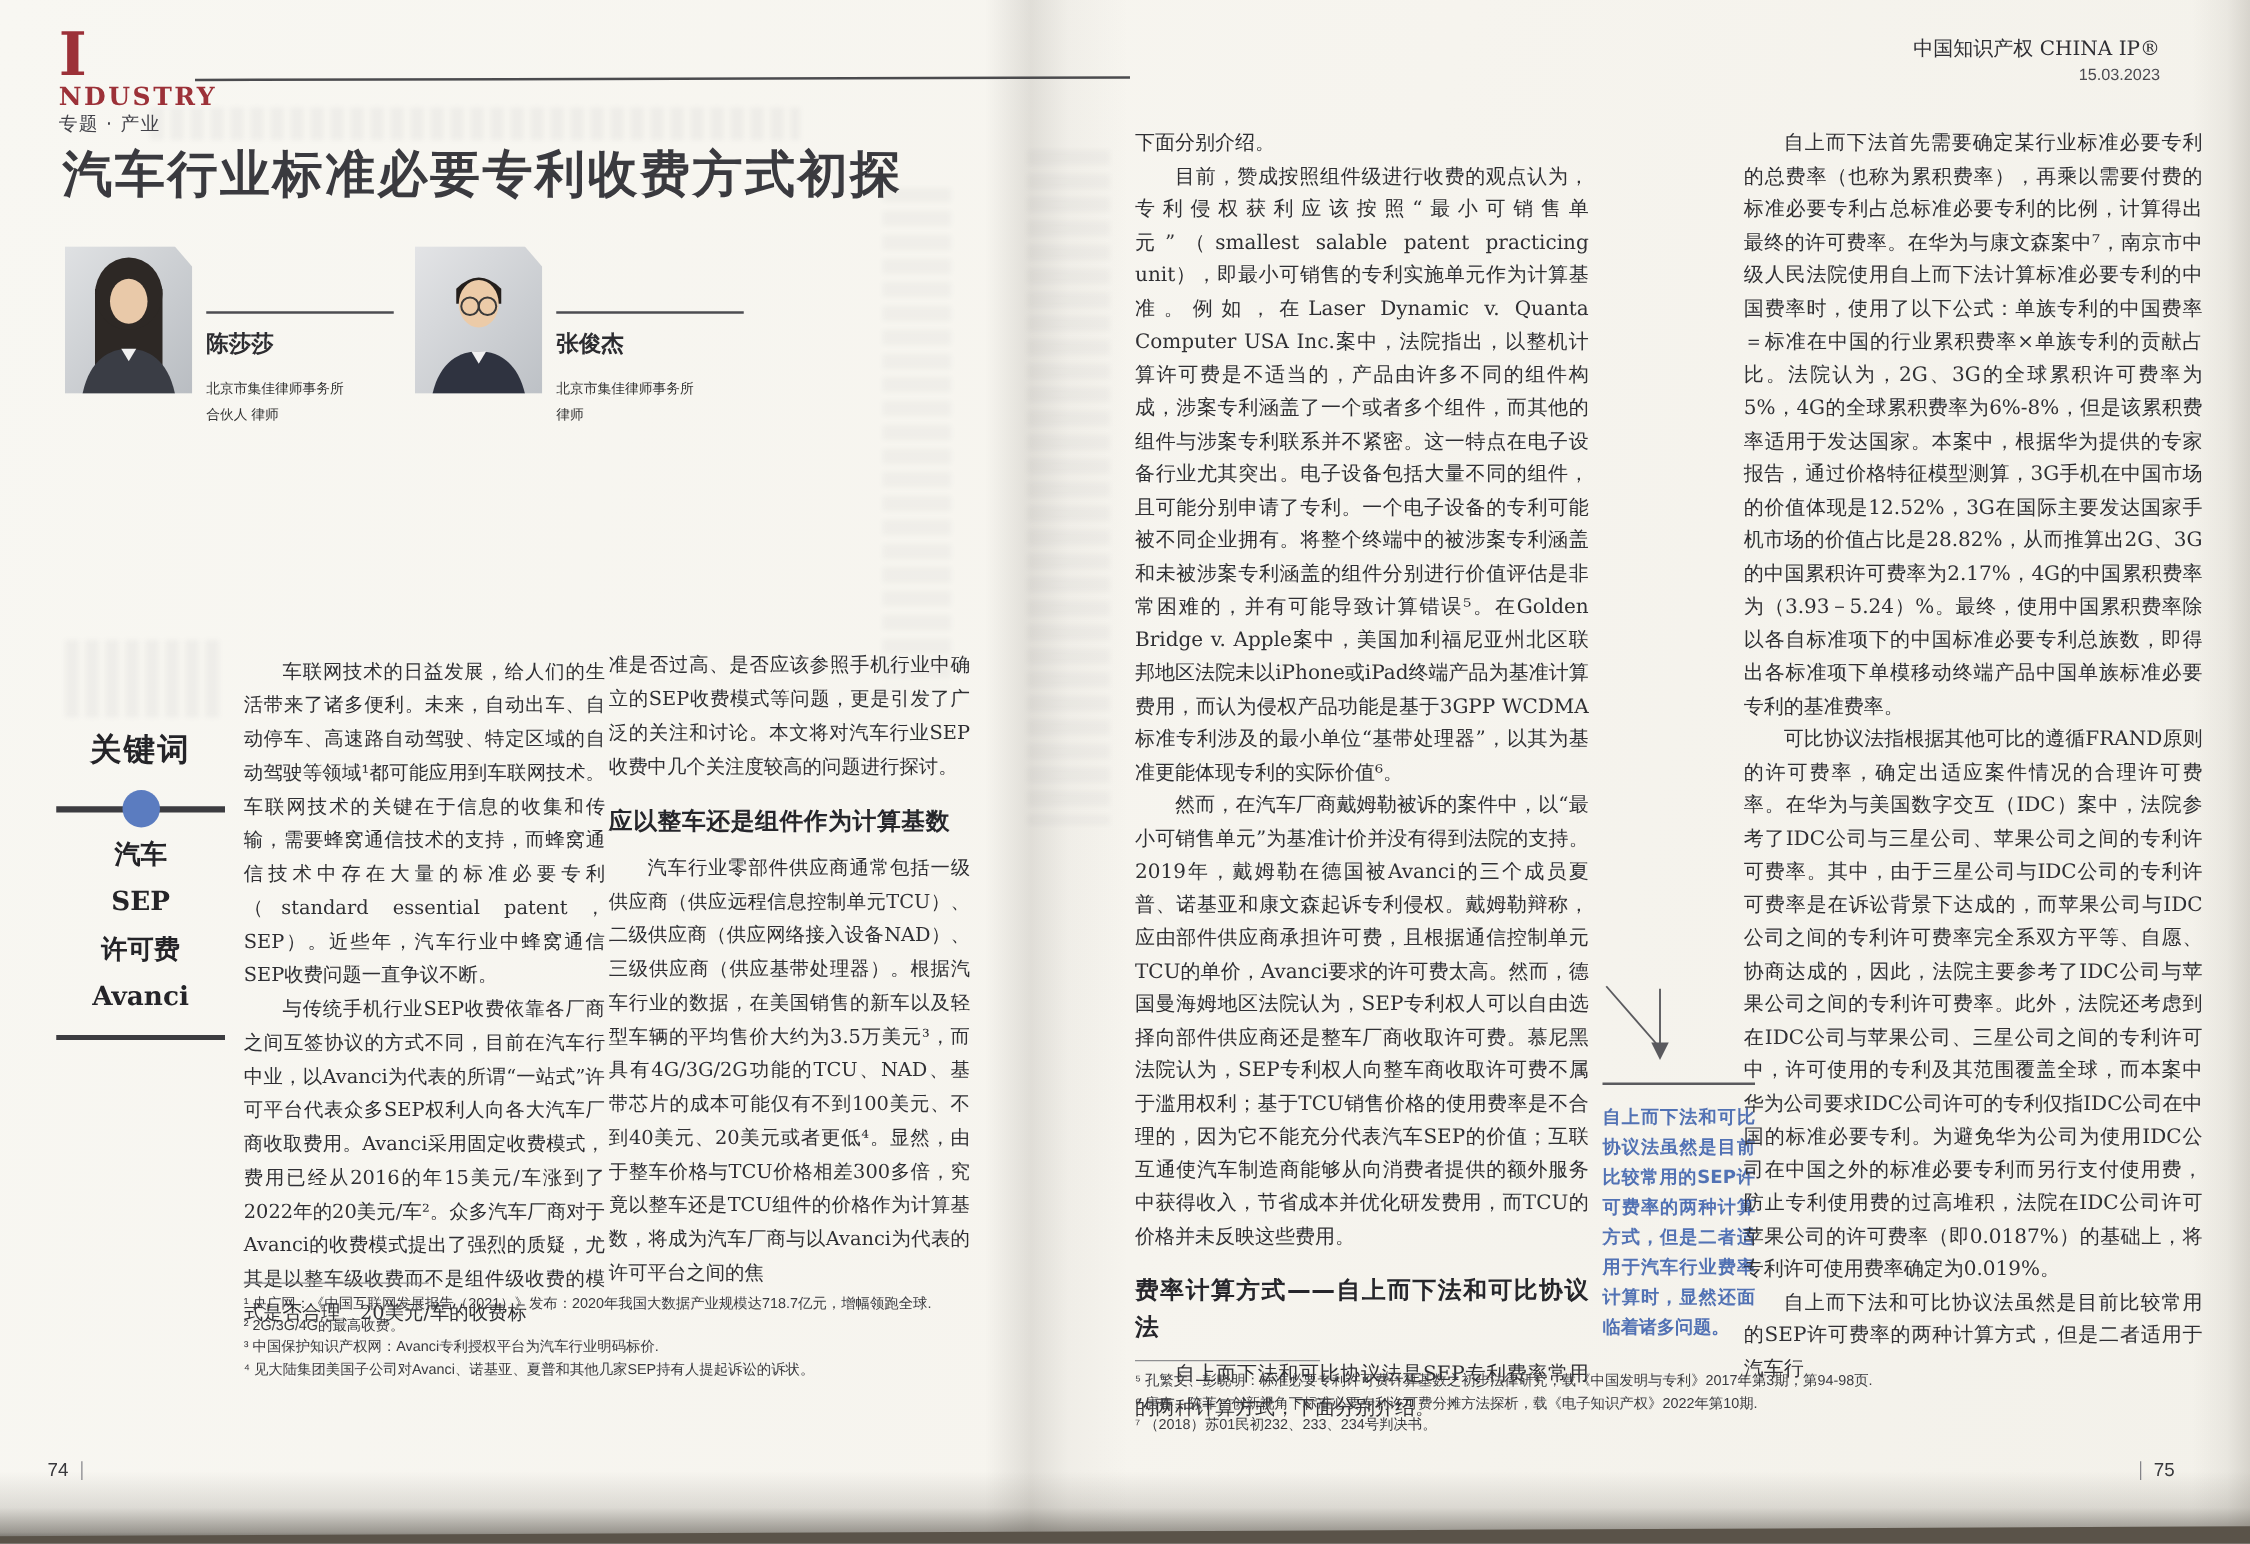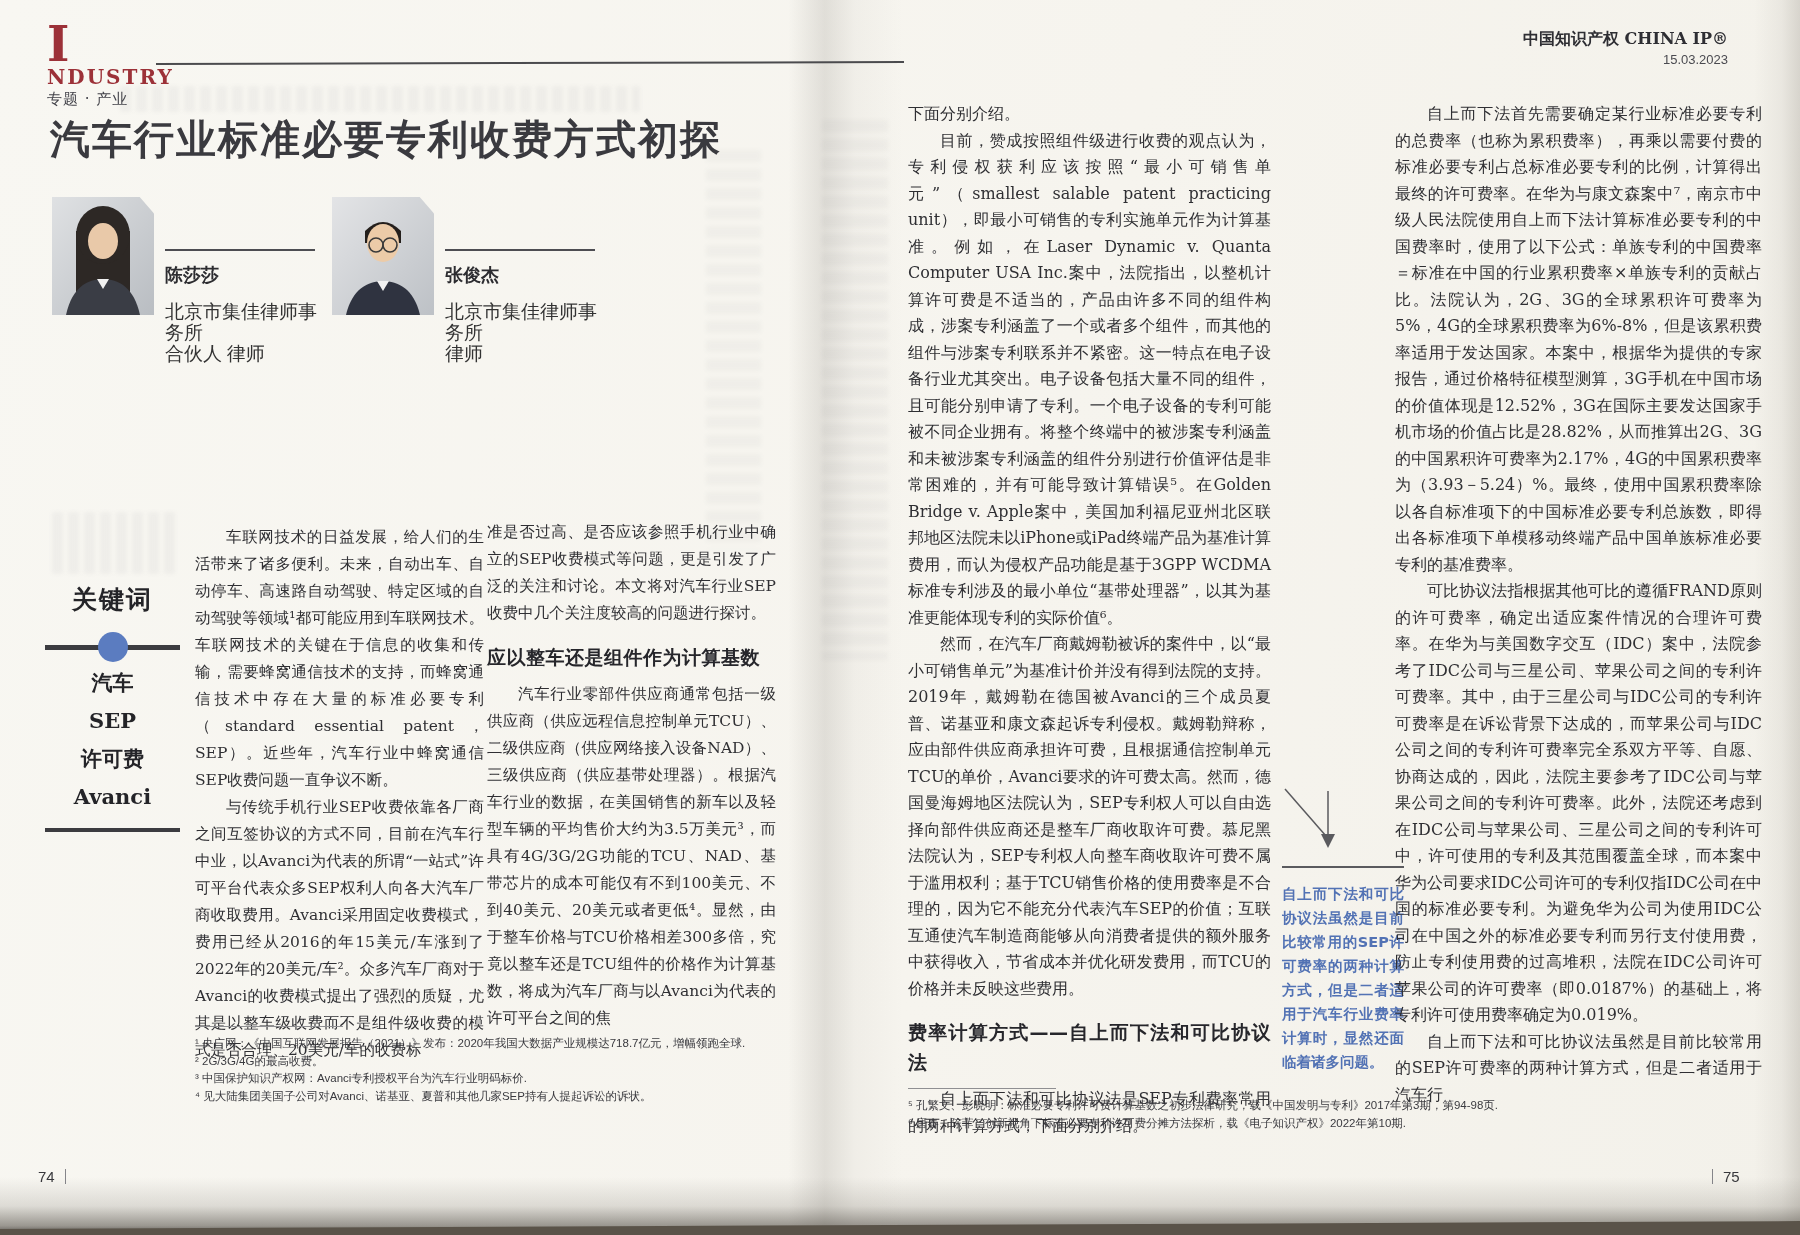--- a/index.html
+++ b/index.html
@@ -21,33 +21,33 @@
     background:repeating-linear-gradient(90deg,rgba(105,105,118,0.18) 0 11px,transparent 11px 16px);}
   .smudge-v{filter:blur(2px);opacity:.3;pointer-events:none;
     background:repeating-linear-gradient(180deg,rgba(105,105,118,0.16) 0 12px,transparent 12px 19px);}
   
   .hdr-left{left:47px;top:22px;color:#9c3138;}
   .hdr-initial{font-size:48px;font-weight:700;line-height:44px;float:left;margin-right:5px;font-family:"DejaVu Serif",serif;}
   .hdr-rest{font-size:20px;letter-spacing:2px;font-weight:600;line-height:22px;font-family:"DejaVu Serif",serif;}
   .hdr-sub{font-size:15px;color:#43434a;line-height:22px;letter-spacing:1px;font-family:"DejaVu Sans","Liberation Sans",sans-serif;}
   .header-rule{left:156px;top:62px;width:748px;height:2px;background:#4b4b4e;transform:rotate(-0.15deg);}
   .hdr-right{left:1420px;top:28px;width:308px;text-align:right;}
-  .hdr-brand{font-size:16px;font-weight:700;color:#2e2e33;line-height:22px;}
+  .hdr-brand{font-size:16px;font-weight:400;color:#2e2e33;line-height:22px;}
   .hdr-date{font-size:13px;color:#4a4a50;line-height:20px;font-family:"Liberation Sans",sans-serif;}
   
   .main-title{left:50px;top:112px;width:740px;font-family:"DejaVu Sans","Liberation Sans",sans-serif;
     font-weight:700;font-size:40px;letter-spacing:2px;color:#3a3a3f;}
   .author{top:197px;width:234px;height:120px;}
   #author1{left:52px;} #author2{left:332px;}
   .photo{position:absolute;left:0;top:0;width:102px;height:118px;
     clip-path:polygon(0 0,86% 0,100% 14%,100% 100%,0 100%);box-shadow:0 0 0 1px rgba(0,0,0,0.08);}
   .a-info{position:absolute;left:113px;top:52px;width:165px;}
   .a-rule{width:150px;height:2px;background:#4d4d52;margin-bottom:12px;}
   .a-name{font-family:"DejaVu Sans","Liberation Sans",sans-serif;font-weight:700;font-size:18px;color:#2c2c30;margin-bottom:14px;}
-  .a-org,.a-role{font-family:Liberation Serif, serif;font-size:19px;color:#333;line-height:21px;}
+  .a-org,.a-role{font-family:Liberation Sans, sans-serif;font-size:11px;color:#333;line-height:21px;}
   
   .kwbox{left:45px;top:583px;width:135px;text-align:center;}
   .kw-title{font-family:"DejaVu Sans","Liberation Sans",sans-serif;font-weight:700;font-size:25px;color:#242428;letter-spacing:2px;}
   .kw-bar{position:relative;height:30px;margin-top:16px;}
   .kw-line{position:absolute;left:0;top:13px;width:100%;height:5px;background:#3c3c40;}
   .kw-dot{position:absolute;left:50%;top:0;width:30px;height:30px;margin-left:-15px;border-radius:50%;background:#5b7cc0;}
   .kw-list{margin-top:2px;}
   .kw-item{font-size:21px;font-weight:600;color:#242428;line-height:38px;}
   .kw-bottom{height:4px;background:#3c3c40;margin-top:12px;}
   
@@ -207,20 +207,21 @@
   <div class="abs col" id="colB">
     <p class="p-ind">自上而下法首先需要确定某行业标准必要专利的总费率（也称为累积费率），再乘以需要付费的标准必要专利占总标准必要专利的比例，计算得出最终的许可费率。在华为与康文森案中⁷，南京市中级人民法院使用自上而下法计算标准必要专利的中国费率时，使用了以下公式：单族专利的中国费率＝标准在中国的行业累积费率×单族专利的贡献占比。法院认为，2G、3G的全球累积许可费率为5%，4G的全球累积费率为6%-8%，但是该累积费率适用于发达国家。本案中，根据华为提供的专家报告，通过价格特征模型测算，3G手机在中国市场的价值体现是12.52%，3G在国际主要发达国家手机市场的价值占比是28.82%，从而推算出2G、3G的中国累积许可费率为2.17%，4G的中国累积费率为（3.93－5.24）%。最终，使用中国累积费率除以各自标准项下的中国标准必要专利总族数，即得出各标准项下单模移动终端产品中国单族标准必要专利的基准费率。</p>
     <p class="p-ind">可比协议法指根据其他可比的遵循FRAND原则的许可费率，确定出适应案件情况的合理许可费率。在华为与美国数字交互（IDC）案中，法院参考了IDC公司与三星公司、苹果公司之间的专利许可费率。其中，由于三星公司与IDC公司的专利许可费率是在诉讼背景下达成的，而苹果公司与IDC公司之间的专利许可费率完全系双方平等、自愿、协商达成的，因此，法院主要参考了IDC公司与苹果公司之间的专利许可费率。此外，法院还考虑到在IDC公司与苹果公司、三星公司之间的专利许可中，许可使用的专利及其范围覆盖全球，而本案中华为公司要求IDC公司许可的专利仅指IDC公司在中国的标准必要专利。为避免华为公司为使用IDC公司在中国之外的标准必要专利而另行支付使用费，防止专利使用费的过高堆积，法院在IDC公司许可苹果公司的许可费率（即0.0187%）的基础上，将专利许可使用费率确定为0.019%。</p>
     <p class="p-ind">自上而下法和可比协议法虽然是目前比较常用的SEP许可费率的两种计算方式，但是二者适用于汽车行</p>
   </div>
 
   <div class="abs fn" id="fnR">
     <div class="fn-rule"></div>
     <p>⁵ 孔繁文、彭晓明：标准必要专利许可费计算基数之初步法律研究，载《中国发明与专利》2017年第3期，第94-98页.</p>
     <p>⁶ 唐春、陈菲：创新视角下标准必要专利许可费分摊方法探析，载《电子知识产权》2022年第10期.</p>
+    <p>⁷ （2018）苏01民初232、233、234号判决书。</p>
   </div>
 
   <div class="abs pagenum" id="pnL">
     <span>74</span>
     <span class="pn-bar"></span>
   </div>
   <div class="abs pagenum" id="pnR">
     <span class="pn-bar"></span>
     <span>75</span>
   </div>

